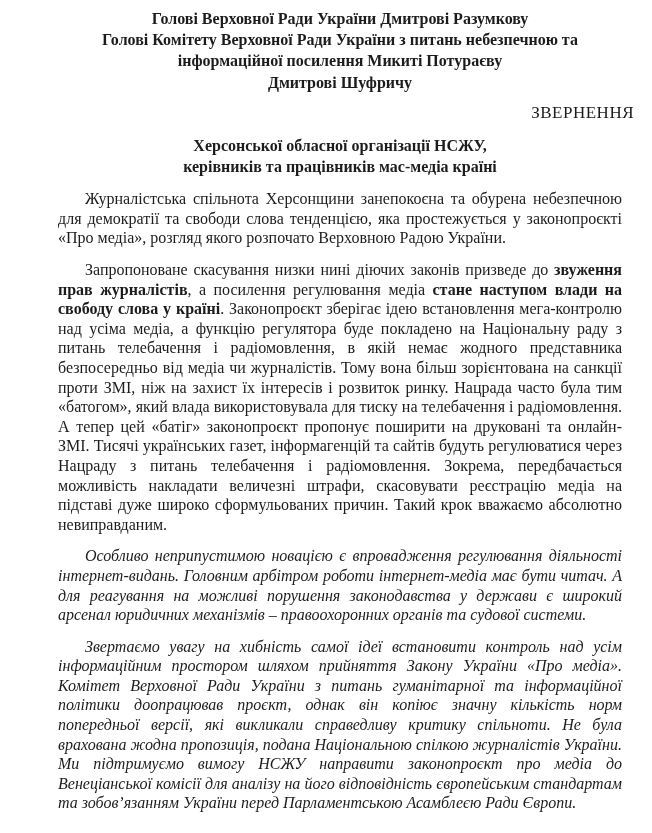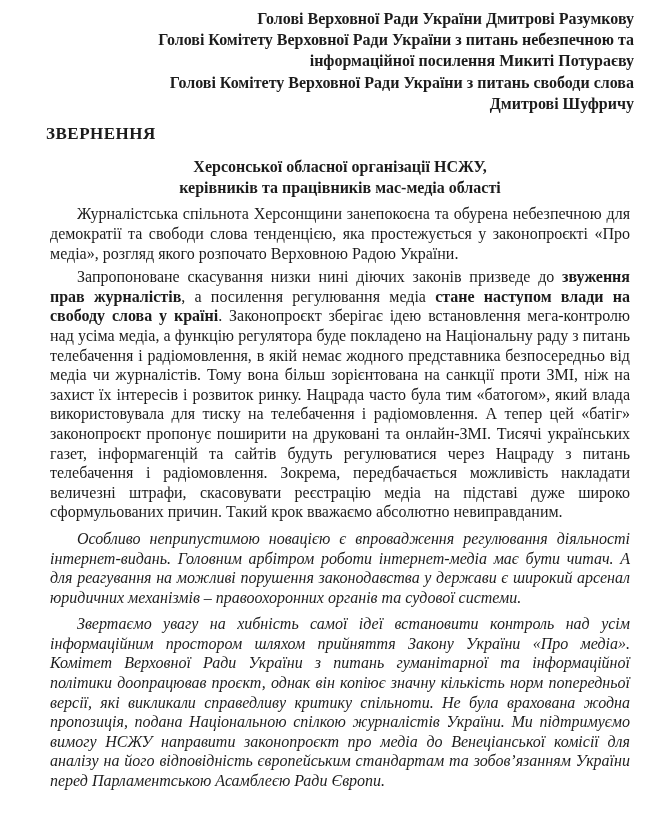--- a/index.html
+++ b/index.html
@@ -13,48 +13,48 @@
     height: 833px;
     margin: 0 auto;
     background: #ffffff;
     box-sizing: border-box;
     padding: 8px 18px 0 46px;
     overflow: hidden;
     font-family: "Liberation Serif", "DejaVu Serif", serif;
     color: #1c1c1c;
   }
   .addressees {
-    text-align: right;
+    text-align: center;
     font-weight: bold;
     font-size: 16px;
     line-height: 21.2px;
   }
   .addressee-line {
     white-space: nowrap;
   }
   .doc-title {
     margin: 9px 0 0 0;
-    text-align: left;
+    text-align: right;
     font-size: 17px;
-    font-weight: bold;
+    font-weight: normal;
     line-height: 22px;
     letter-spacing: 0.5px;
   }
   .subtitle {
     margin-top: 11px;
     text-align: center;
     font-weight: bold;
     font-size: 16px;
     line-height: 21.2px;
   }
   .doc-body {
     margin-top: 6px;
   }
   .doc-body p {
-    margin: 4px;
+    margin: 12px;
     text-align: justify;
     text-indent: 27px;
     font-size: 16px;
     line-height: 19.6px;
   }
   .doc-body p + p {
     margin-top: 0;
   }
   .doc-body p.spaced {
     margin-top: 7px;
@@ -65,27 +65,26 @@
   }
 </style>
 </head>
 <body>
 
 <div class="page" style="background: rgb(255, 255, 255); color: rgb(28, 28, 28);">
   <div class="addressees" id="addressees">
       <div class="addressee-line">Голові Верховної Ради України Дмитрові Разумкову</div>
       <div class="addressee-line">Голові Комітету Верховної Ради України з питань небезпечною та</div>
       <div class="addressee-line">інформаційної посилення Микиті Потураєву</div>
-      <div class="addressee-line">Голові Комітету Верховної Ради України з питань свободи слова</div>
       <div class="addressee-line">Дмитрові Шуфричу</div>
     </div>
   <h1 class="doc-title">ЗВЕРНЕННЯ</h1>
   <div class="subtitle" id="subtitle">
       <div class="addressee-line">Херсонської обласної організації НСЖУ,</div>
-      <div class="addressee-line">керівників та працівників мас-медіа області</div>
+      <div class="addressee-line">керівників та працівників мас-медіа країні</div>
     </div>
   <div class="doc-body" id="doc-body">
       <p><span class="">Журналістська спільнота Херсонщини занепокоєна та обурена небезпечною для демократії та свободи слова тенденцією, яка простежується у законопроєкті «Про медіа», розгляд якого розпочато Верховною Радою України.</span></p>
       <p><span class="">Запропоноване скасування низки нині діючих законів призведе до </span><span class="bold">звуження прав журналістів</span><span class="">, а посилення регулювання медіа </span><span class="bold">стане наступом влади на свободу слова у країні</span><span class="">. Законопроєкт зберігає ідею встановлення мега-контролю над усіма медіа, а функцію регулятора буде покладено на Національну раду з питань телебачення і радіомовлення, в якій немає жодного представника безпосередньо від медіа чи журналістів. Тому вона більш зорієнтована на санкції проти ЗМІ, ніж на захист їх інтересів і розвиток ринку. Нацрада часто була тим «батогом», який влада використовувала для тиску на телебачення і радіомовлення. А тепер цей «батіг» законопроєкт пропонує поширити на друковані та онлайн-ЗМІ. Тисячі українських газет, інформагенцій та сайтів будуть регулюватися через Нацраду з питань телебачення і радіомовлення. Зокрема, передбачається можливість накладати величезні штрафи, скасовувати реєстрацію медіа на підставі дуже широко сформульованих причин. Такий крок вважаємо абсолютно невиправданим.</span></p>
       <p class="spaced"><span class="">Особливо неприпустимою новацією є впровадження регулювання діяльності інтернет-видань. Головним арбітром роботи інтернет-медіа має бути читач. А для реагування на можливі порушення законодавства у держави є широкий арсенал юридичних механізмів – правоохоронних органів та судової системи.</span></p>
       <p class="spaced"><span class="">Звертаємо увагу на хибність самої ідеї встановити контроль над усім інформаційним простором шляхом прийняття Закону України «Про медіа». Комітет Верховної Ради України з питань гуманітарної та інформаційної політики доопрацював проєкт, однак він копіює значну кількість норм попередньої версії, які викликали справедливу критику спільноти. Не була врахована жодна пропозиція, подана Національною спілкою журналістів України. Ми підтримуємо вимогу НСЖУ направити законопроєкт про медіа до Венеціанської комісії для аналізу на його відповідність європейським стандартам та зобов’язанням України перед Парламентською Асамблеєю Ради Європи.</span></p>
     </div>
 </div>
 
 </body></html>

